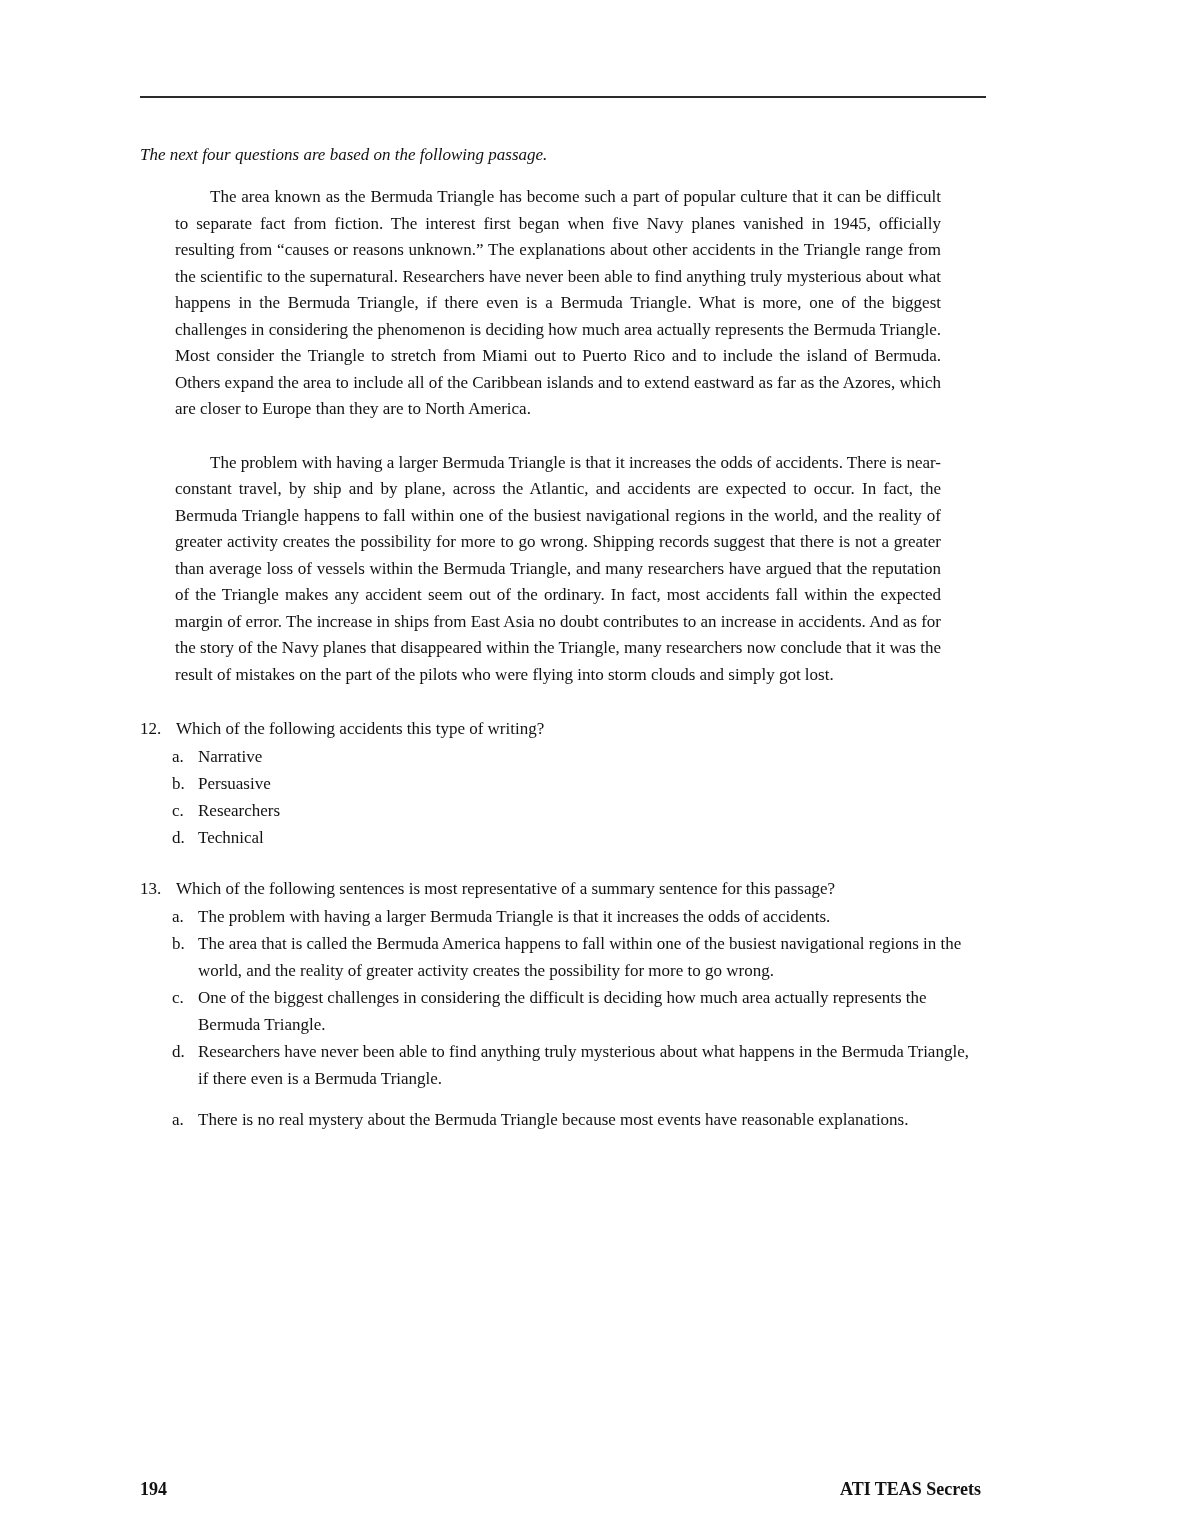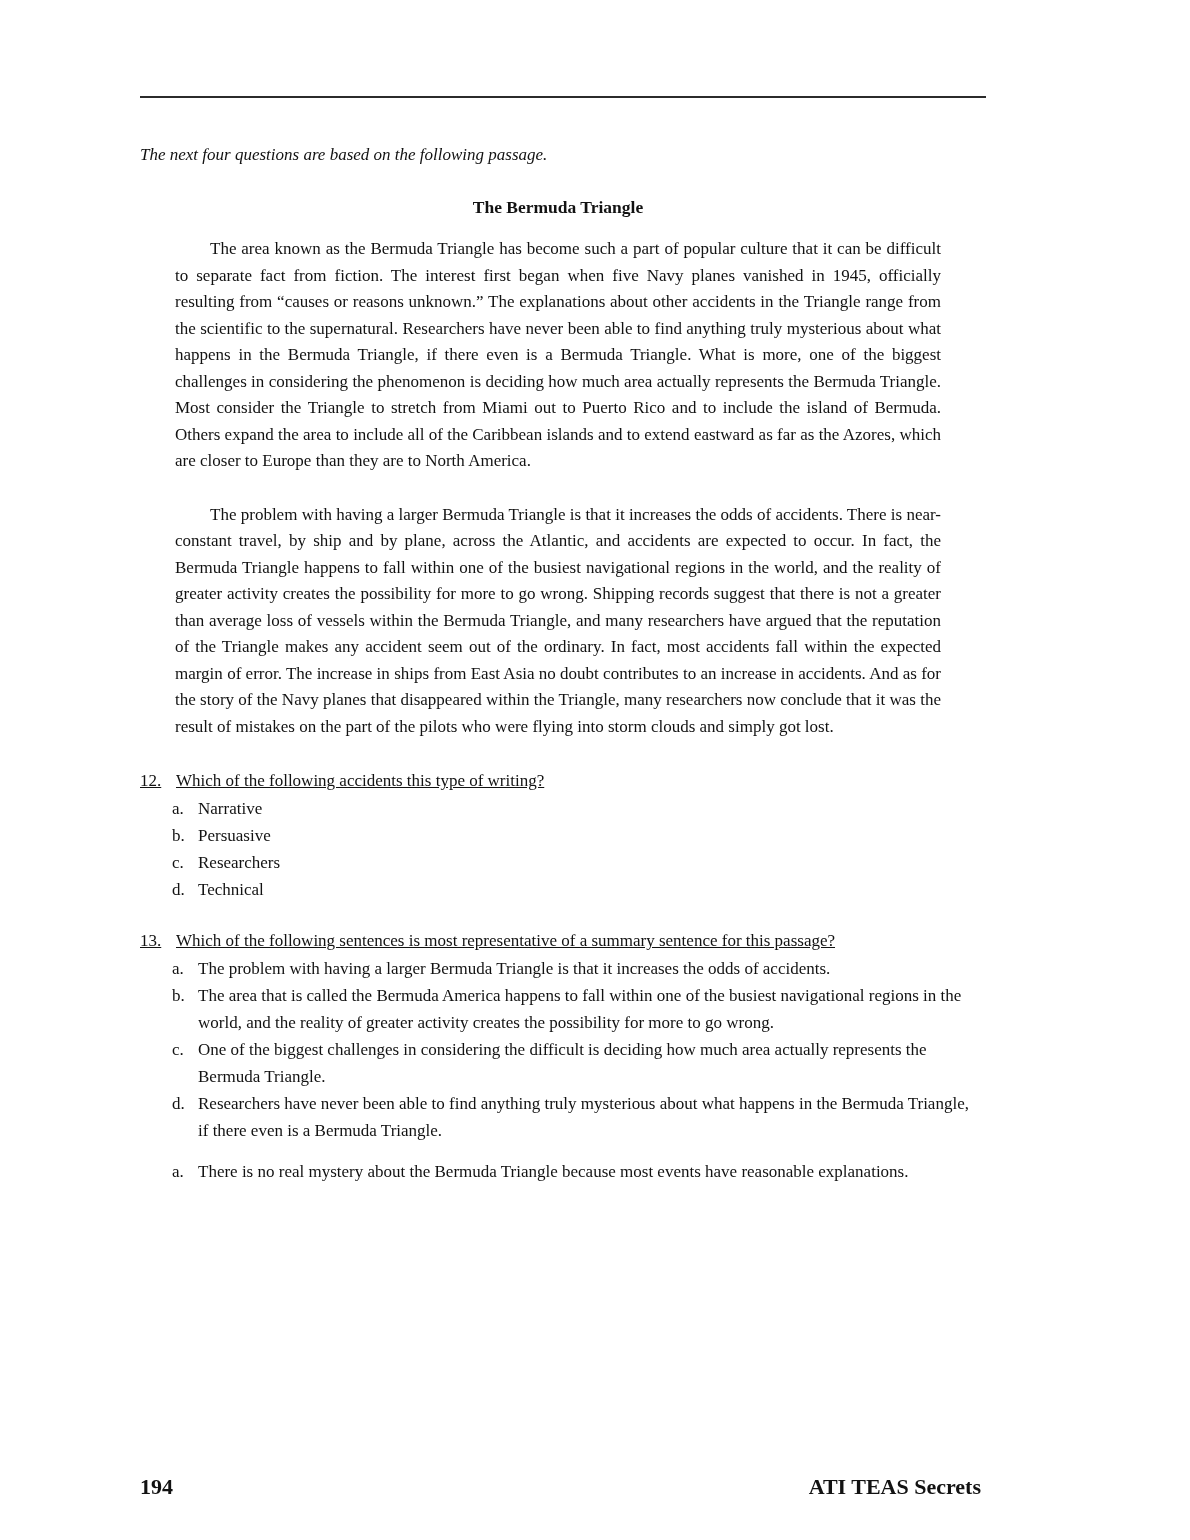--- a/index.html
+++ b/index.html
@@ -53,21 +53,20 @@
     margin: 0 0 24px 0;
     font-size: 17px;
     line-height: 27px;
   }
   .question.tight {
     margin-bottom: 14px;
   }
   .q-row {
     display: flex;
     align-items: flex-start;
-    text-decoration: underline;
   }
   .q-num {
     flex: 0 0 36px;
   }
   .q-text {
     flex: 1 1 auto;
     padding-right: 5px;
   }
   .options {
     margin-left: 32px;
@@ -85,35 +84,34 @@
     padding-right: 5px;
   }
   .footer {
     position: absolute;
     left: 140px;
     right: 145px;
     bottom: 40px;
     display: flex;
     justify-content: space-between;
     align-items: baseline;
-    font-size: 22px;
+    font-size: 18px;
     font-weight: bold;
   }
 </style>
 </head>
 <body>
 
 <div class="page">
   <div class="content">
 
     <hr class="top-rule">
 
     <p class="intro">The next four questions are based on the following passage.</p>
 
-    <div class="passage-title">The Bermuda Triangle</div>
 
     <p class="para">The area known as the Bermuda Triangle has become such a part of popular culture that it can be difficult to separate fact from fiction. The interest first began when five Navy planes vanished in 1945, officially resulting from “causes or reasons unknown.” The explanations about other accidents in the Triangle range from the scientific to the supernatural. Researchers have never been able to find anything truly mysterious about what happens in the Bermuda Triangle, if there even is a Bermuda Triangle. What is more, one of the biggest challenges in considering the phenomenon is deciding how much area actually represents the Bermuda Triangle. Most consider the Triangle to stretch from Miami out to Puerto Rico and to include the island of Bermuda. Others expand the area to include all of the Caribbean islands and to extend eastward as far as the Azores, which are closer to Europe than they are to North America.</p>
     <p class="para">The problem with having a larger Bermuda Triangle is that it increases the odds of accidents. There is near-constant travel, by ship and by plane, across the Atlantic, and accidents are expected to occur. In fact, the Bermuda Triangle happens to fall within one of the busiest navigational regions in the world, and the reality of greater activity creates the possibility for more to go wrong. Shipping records suggest that there is not a greater than average loss of vessels within the Bermuda Triangle, and many researchers have argued that the reputation of the Triangle makes any accident seem out of the ordinary. In fact, most accidents fall within the expected margin of error. The increase in ships from East Asia no doubt contributes to an increase in accidents. And as for the story of the Navy planes that disappeared within the Triangle, many researchers now conclude that it was the result of mistakes on the part of the pilots who were flying into storm clouds and simply got lost.</p>
 
     <div class="question">
       <div class="q-row">
         <span class="q-num">12.</span>
         <span class="q-text">Which of the following accidents this type of writing?</span>
       </div>
       <div class="options">

